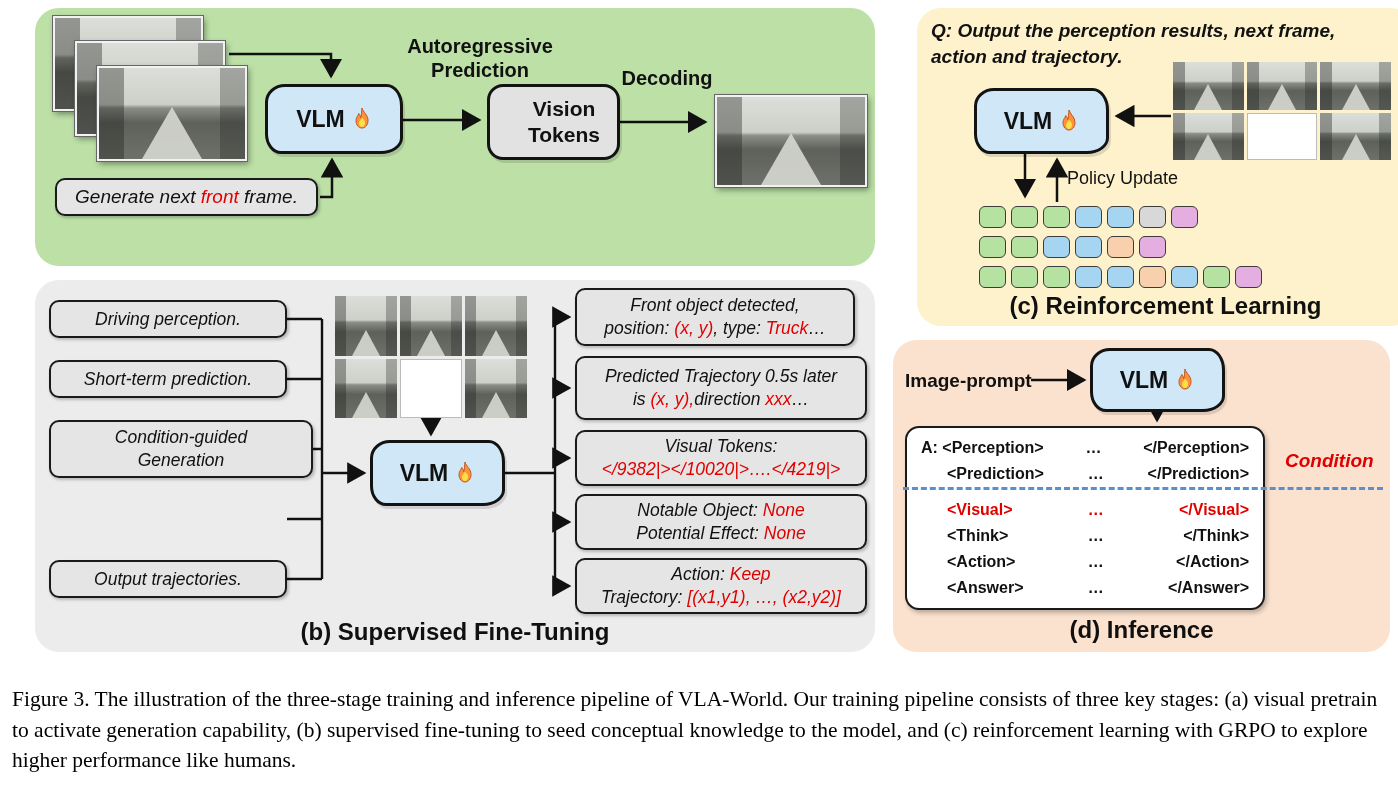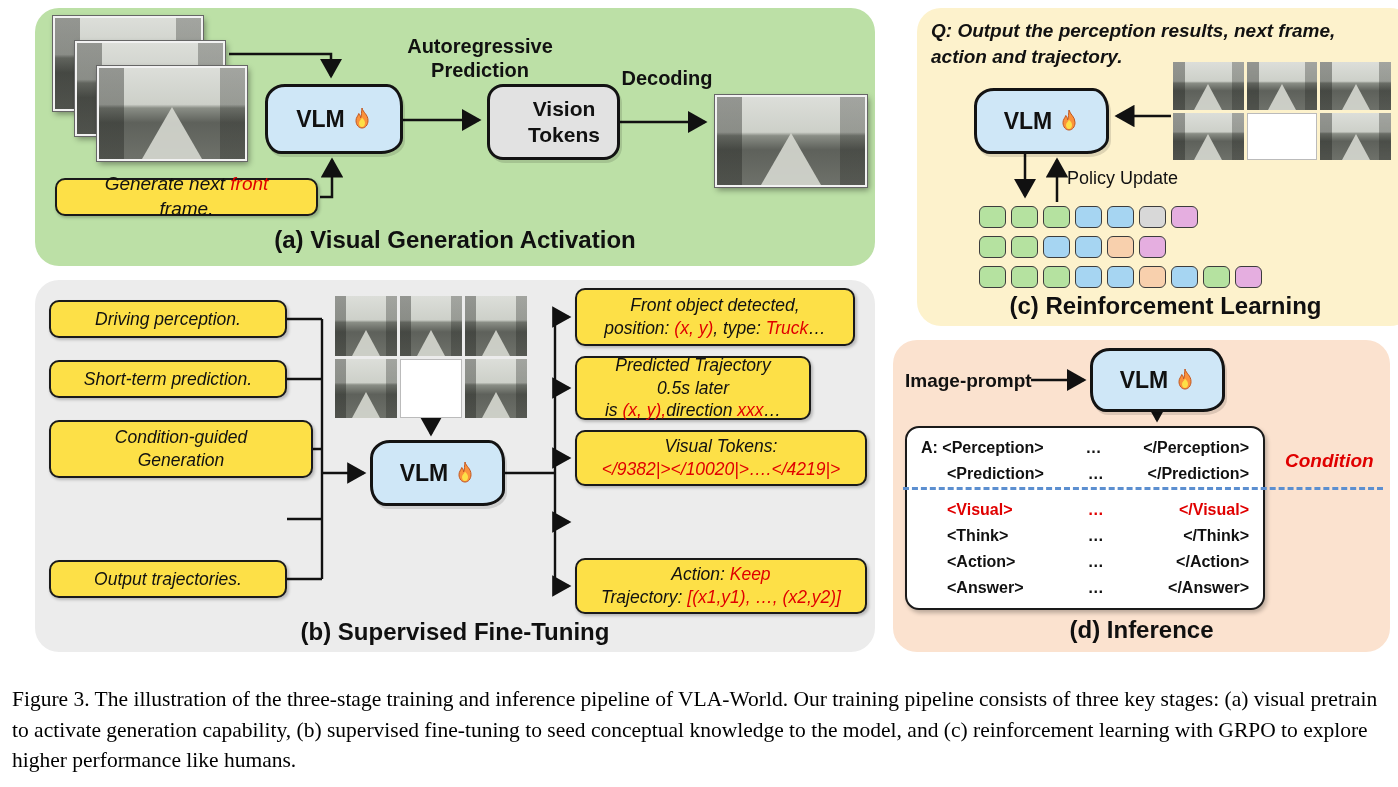--- a/index.html
+++ b/index.html
@@ -14,23 +14,23 @@
   .abs { position:absolute; }
   .wires { position:absolute; inset:0; pointer-events:none; }
   .panel-title { position:absolute; left:0; width:100%; text-align:center; font-weight:bold; font-size:24px; color:#101010; }
   .vlm { position:absolute; display:flex; align-items:center; justify-content:center; gap:7px;
          background:var(--vlm-fill,#cfe7f7); border:3px solid #131313;
          border-radius:20px 16px 22px 16px / 18px 22px 16px 20px;
          font-weight:bold; font-size:23px; box-shadow:2px 3px 0 rgba(0,0,0,.12); }
   .vtbox { position:absolute; display:flex; align-items:center; justify-content:center; text-align:center;
            background:var(--vision-tokens-fill,#e2e2e2); border:3px solid #131313; border-radius:16px;
            font-weight:bold; font-size:21px; line-height:1.25; box-shadow:2px 3px 0 rgba(0,0,0,.12);padding-left:21px; }
-  .wbox { position:absolute; background:#fde047; border:2px solid #1a1a1a; border-radius:10px;
+  .wbox { position:absolute; background:#e5e5e5; border:2px solid #1a1a1a; border-radius:10px;
           display:flex; align-items:center; justify-content:center; text-align:center;
-          font-style:italic; font-size:17.5px; line-height:1.3; box-shadow:1.5px 2px 3px rgba(0,0,0,.22); padding:2px 20px; }
+          font-style:italic; font-size:17.5px; line-height:1.3; box-shadow:1.5px 2px 3px rgba(0,0,0,.22); padding:2px 1px; }
   .txt { text-align:center; }
   .pre { white-space:pre-line; }
   .lbl { position:absolute; font-weight:bold; font-size:20px; text-align:center; line-height:1.2; }
   .lbl-n { position:absolute; font-size:18px; }
   .photo { position:absolute; border:2px solid #f2f2f2; outline:1.5px solid #666; box-shadow:2px 3px 6px rgba(0,0,0,.4); overflow:hidden; }
   .ph-bg { background-image:
       linear-gradient(90deg, rgba(30,32,28,.38) 0 17%, rgba(30,32,28,0) 17% 83%, rgba(30,32,28,.30) 83%),
       linear-gradient(180deg, #dcded9 0%, #cdd0c9 40%, #8a8e86 44%, #5e615b 60%, #6e716a 100%); }
   .photo::after, .ph::after { content:""; position:absolute; left:50%; bottom:0; transform:translateX(-50%);
       width:0; height:0; border-style:solid; border-color:transparent; border-bottom-color:rgba(214,216,208,.9); }
@@ -96,21 +96,20 @@
 Tokens</div>
 
     <div class="lbl" style="left:582px; top:58px; width:100px;">Decoding</div>
 
     <div class="photo ph-bg" style="left:680px; top:87px; width:152px; height:92px;"></div>
 
     <div class="wbox" style="left:20px; top:170px; width:263px; height:38px; font-size:19px;">
       <div class="txt"><span style="white-space: pre-line;">Generate next </span><span style="white-space: pre-line; color: rgb(224, 0, 0);">front</span><span style="white-space: pre-line;"> frame.</span></div>
     </div>
 
-    <div class="panel-title" style="top:218px;">(a) Visual Generation Activation</div>
   </div>
 
   <div class="panel" id="panel-b">
     <svg class="wires" width="840" height="372">
       <defs>
         <marker id="aB" markerWidth="9" markerHeight="9" refX="7" refY="4.5" orient="auto">
           <path d="M0,0 L8,4.5 L0,9 z" fill="#111"></path>
         </marker>
       </defs>
       <path d="M252 39 H287" stroke="#111" stroke-width="2.4" fill="none"></path>
@@ -158,27 +157,31 @@
       <svg class="flame" width="20" height="24" viewBox="0 0 20 24">
         <path d="M10 1 C11 5.5 16 7.5 16 13.5 C16 18 13.3 21 10 21 C6.7 21 4 18 4 13.5 C4 10.5 6 9 6.8 6.5 C8 8 8.6 9.3 8.6 10.8 C9.8 8.8 9.4 4.5 10 1 Z" fill="#fb923c" stroke="#c2561f" stroke-width="1"></path>
         <path d="M10 10.5 C11.2 12.5 13 13 13 16 C13 18.5 11.6 20 10 20 C8.4 20 7 18.5 7 16 C7 13.8 9.4 13 10 10.5 Z" fill="#fde047"></path>
       </svg>
     </div>
 
     <div class="wbox" style="left:540px; top:8px;   width:280px; height:58px;">
         <div class="txt"><span style="white-space: pre-line;">Front object detected,
 position: </span><span style="white-space: pre-line; color: rgb(224, 0, 0); text-align: right;">(x, y)</span><span style="white-space: pre-line;">, type: </span><span style="white-space: pre-line; color: rgb(224, 0, 0);">Truck</span><span style="white-space: pre-line;">…</span></div>
       </div>
-    <div class="wbox" style="left:540px; top:76px;  width:236px; height:64px;">
+    <div class="wbox" style="left:540px; top:76px;  width:292px; height:64px;">
         <div class="txt"><span style="white-space: pre-line;">Predicted Trajectory 0.5s later
 is </span><span style="white-space: pre-line; color: rgb(224, 0, 0);">(x, y),</span><span style="white-space: pre-line;">direction </span><span style="white-space: pre-line; color: rgb(224, 0, 0);">xxx</span><span style="white-space: pre-line;">…</span></div>
       </div>
     <div class="wbox" style="left:540px; top:150px; width:292px; height:56px;">
         <div class="txt"><span style="white-space: pre-line;">Visual Tokens:
 </span><span style="white-space: pre-line; color: rgb(224, 0, 0);">&lt;/9382|&gt;&lt;/10020|&gt;….&lt;/4219|&gt;</span></div>
+      </div>
+    <div class="wbox" style="left:540px; top:214px; width:292px; height:56px;">
+        <div class="txt"><span style="white-space: pre-line;">Notable Object: </span><span style="white-space: pre-line; color: rgb(224, 0, 0);">None</span><span style="white-space: pre-line;">
+Potential Effect: </span><span style="white-space: pre-line; color: rgb(224, 0, 0);">None</span></div>
       </div>
     <div class="wbox" style="left:540px; top:278px; width:292px; height:56px;">
         <div class="txt"><span style="white-space: pre-line;">Action: </span><span style="white-space: pre-line; color: rgb(224, 0, 0);">Keep</span><span style="white-space: pre-line;">
 Trajectory: </span><span style="white-space: pre-line; color: rgb(224, 0, 0);">[(x1,y1), …, (x2,y2)]</span></div>
       </div>
 
     <div class="panel-title" style="top:338px;">(b) Supervised Fine-Tuning</div>
   </div>
 
   <div class="panel" id="panel-c">

